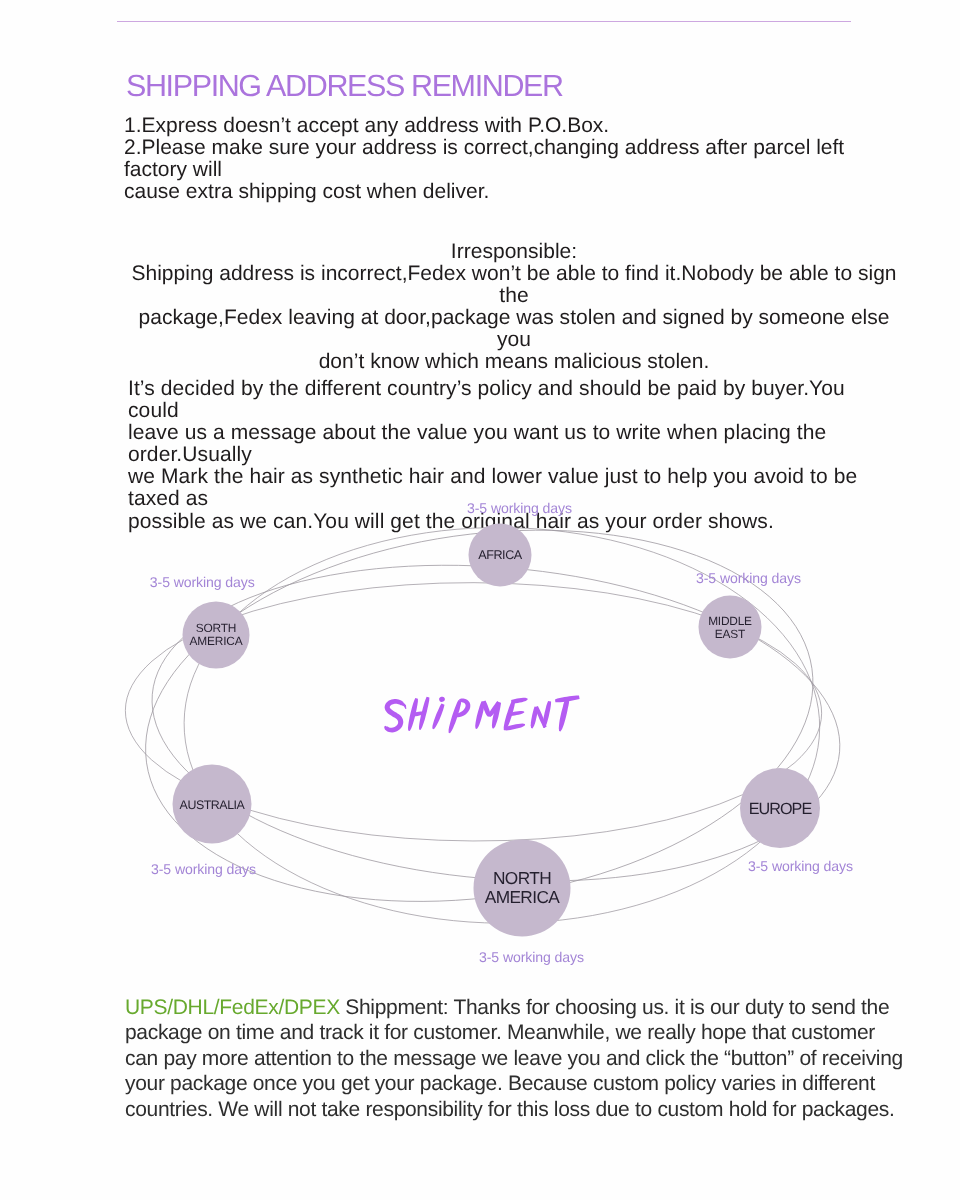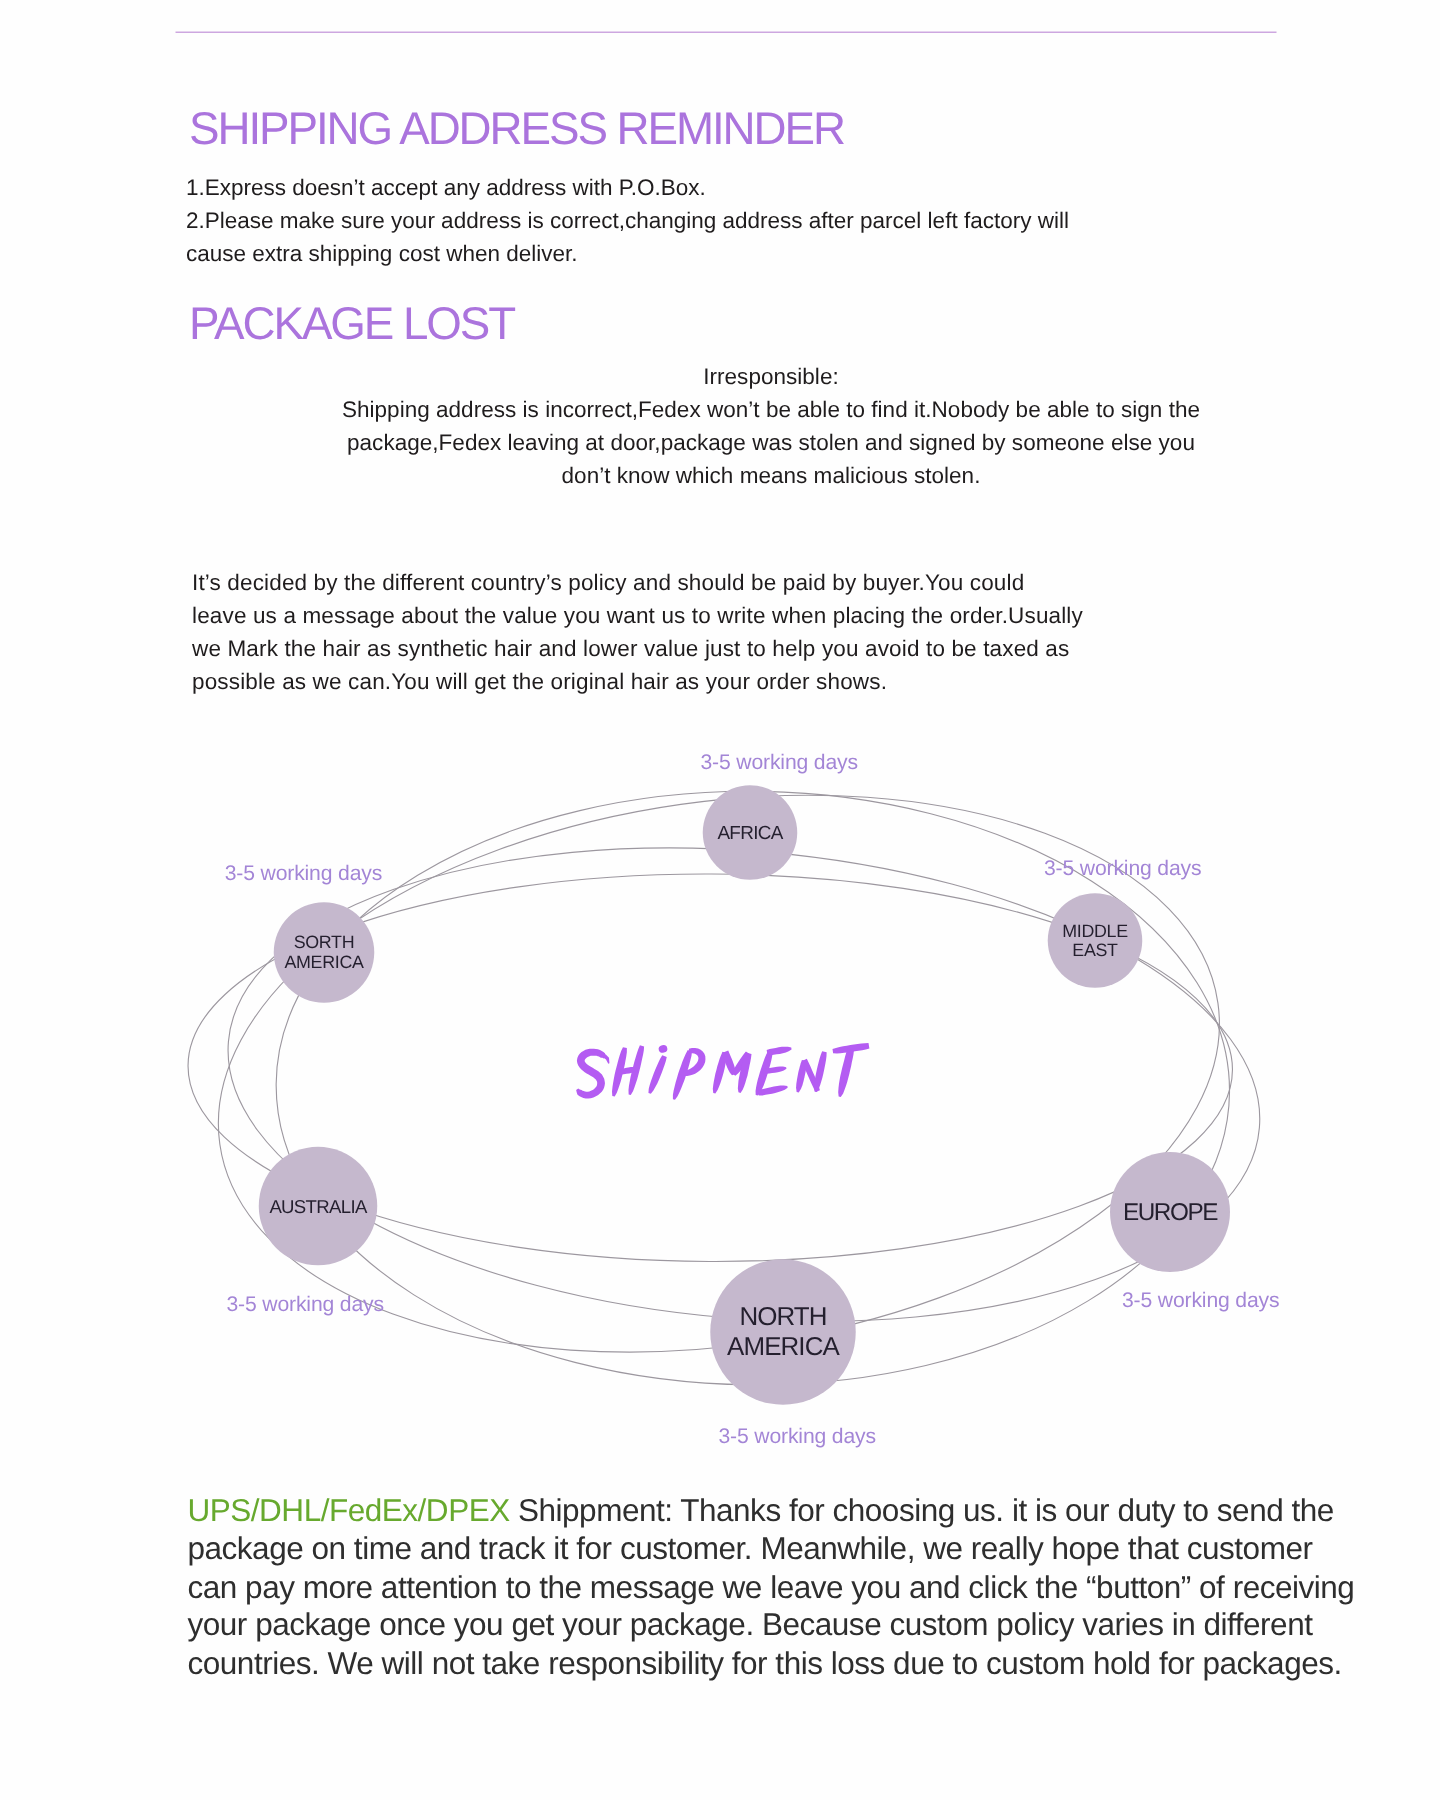--- a/index.html
+++ b/index.html
@@ -4,21 +4,21 @@
 <style>
   html,body{margin:0;padding:0;}
   body{width:960px;height:1200px;background:#fefefe;
        font-family:"Liberation Sans",sans-serif;
        -webkit-font-smoothing:antialiased;text-rendering:geometricPrecision;}
   .page{position:relative;width:960px;height:1200px;overflow:hidden;background:#fefefe;}
   .rule{position:absolute;left:117px;top:21px;width:734px;height:1.2px;background:#cda7e0;}
   .sec-title{position:absolute;margin:0;padding:0;font-weight:400;color:#ab74dd;
        font-size:30.5px;line-height:30.5px;letter-spacing:-1.38px;white-space:nowrap;
        -webkit-text-stroke:0.62px #fefefe;paint-order:stroke fill;}
-  .para{position:absolute;margin:0;padding:0;color:#1f1c1d;font-size:15px;
+  .para{position:absolute;margin:0;padding:0;color:#1f1c1d;font-size:21px;
        line-height:22.1px;letter-spacing:-0.06px;
        -webkit-text-stroke:0.33px #fefefe;paint-order:stroke fill;}
   .footpara{position:absolute;margin:0;padding:0;color:#2e2e2e;font-size:21px;
        line-height:25.4px;letter-spacing:-0.32px;
        -webkit-text-stroke:0.35px #fefefe;paint-order:stroke fill;}
   .green{color:#67a92e;}
   #diagram{position:absolute;left:0;top:0;width:960px;height:1200px;}
   .dlabel{font-family:"Liberation Sans",sans-serif;font-size:14.1px;fill:#a385d6;
           letter-spacing:-0.1px;}
   .nodetext{font-family:"Liberation Sans",sans-serif;fill:#241f2e;letter-spacing:-0.3px;
@@ -29,21 +29,20 @@
 
 <div class="page">
 
   <div class="rule"></div>
 
   <h2 class="sec-title" style="left:126px;top:70.5px;">SHIPPING ADDRESS REMINDER</h2>
   <p class="para" style="left:124px;top:115px;width:780px;letter-spacing:0.0px;white-space:pre-wrap;">1.Express doesn’t accept any address with P.O.Box.
 2.Please make sure your address is correct,changing address after parcel left factory will
 cause extra shipping cost when deliver.</p>
 
-  <h2 class="sec-title" style="left:126px;top:201px;">PACKAGE LOST</h2>
   <p class="para" style="left:124px;top:241px;width:780px;letter-spacing:0.02px;white-space:pre-wrap;text-align:center;">Irresponsible:
 Shipping address is incorrect,Fedex won’t be able to find it.Nobody be able to sign the
 package,Fedex leaving at door,package was stolen and signed by someone else you
 don’t know which means malicious stolen.</p>
 
   <p class="para" style="left:128px;top:378px;width:760px;letter-spacing:0.1px;white-space:pre-wrap;">It’s decided by the different country’s policy and should be paid by buyer.You could
 leave us a message about the value you want us to write when placing the order.Usually
 we Mark the hair as synthetic hair and lower value just to help you avoid to be taxed as
 possible as we can.You will get the original hair as your order shows.</p>
 

